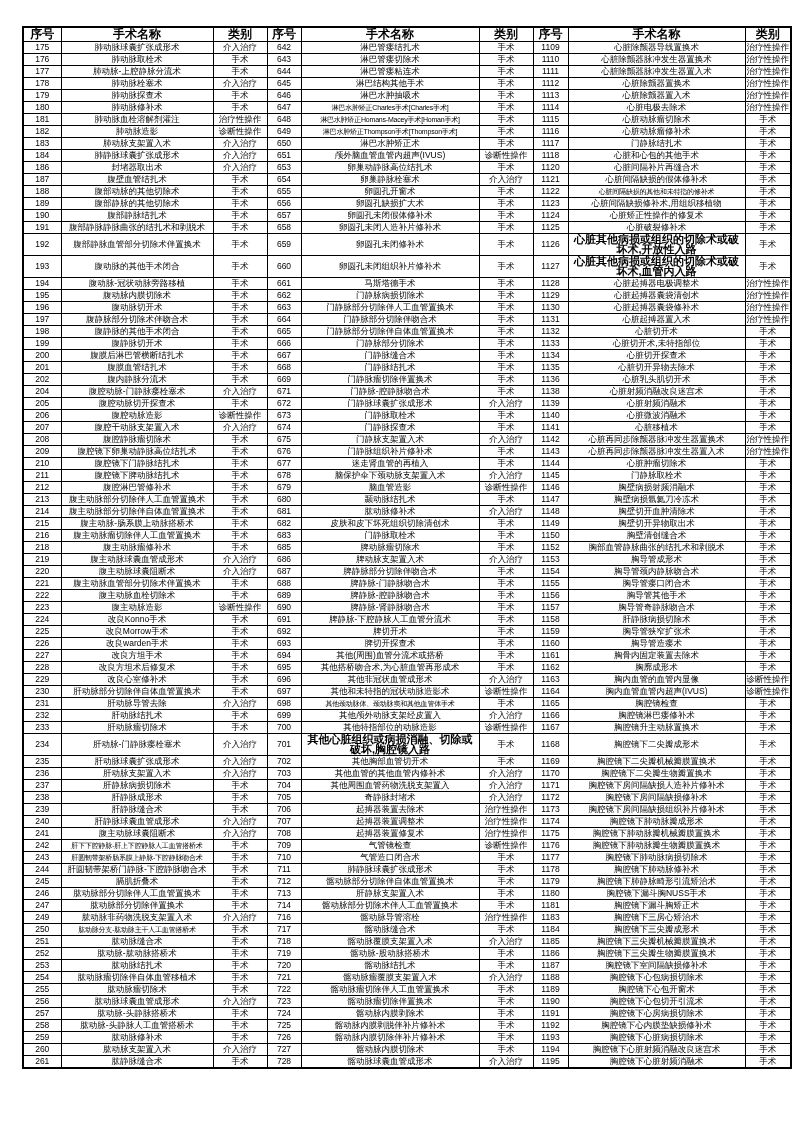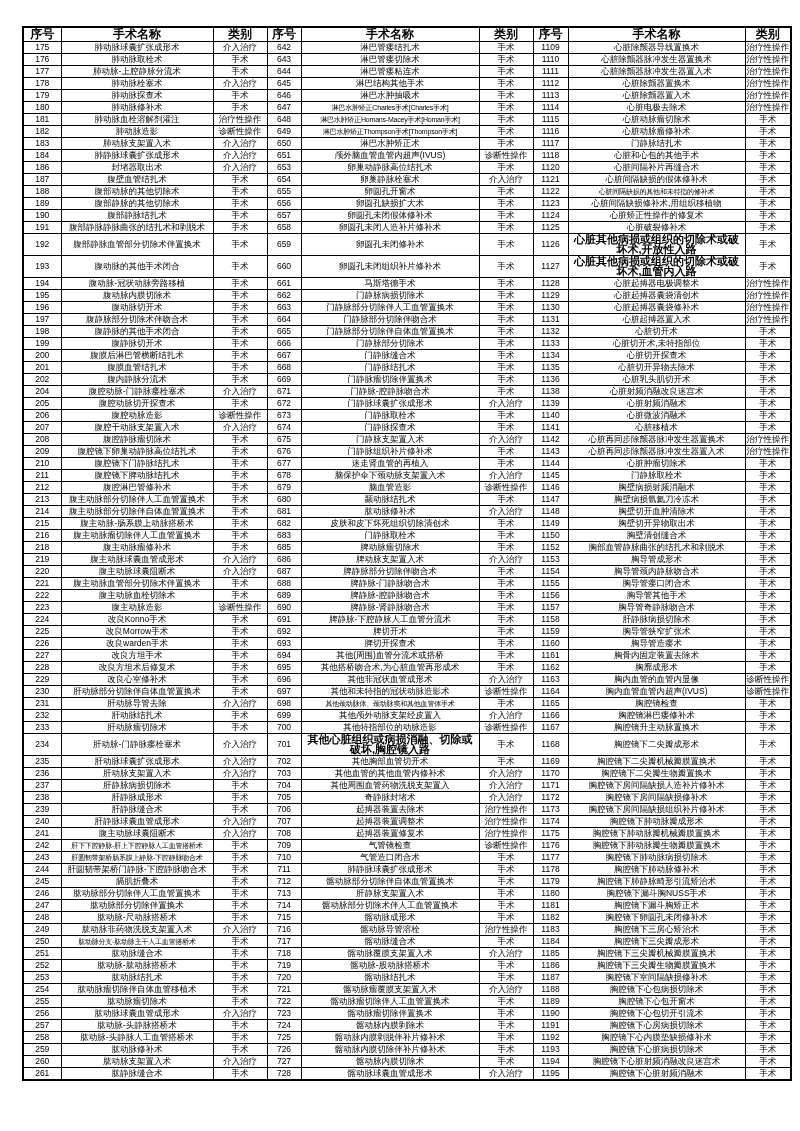--- a/index.html
+++ b/index.html
@@ -809,31 +809,20 @@
           <td class="name">肱动脉部分切除伴置换术</td>
           <td class="cat">手术</td>
           <td class="seq">714</td>
           <td class="name">髂动脉部分切除术伴人工血管置换术</td>
           <td class="cat">手术</td>
           <td class="seq">1181</td>
           <td class="name">胸腔镜下漏斗胸矫正术</td>
           <td class="cat">手术</td>
         </tr>
         <tr>
-          <td class="seq">248</td>
-          <td class="name">肱动脉-尺动脉搭桥术</td>
-          <td class="cat">手术</td>
-          <td class="seq">715</td>
-          <td class="name">髂动脉成形术</td>
-          <td class="cat">手术</td>
-          <td class="seq">1182</td>
-          <td class="name">胸腔镜下卵圆孔未闭修补术</td>
-          <td class="cat">手术</td>
-        </tr>
-        <tr>
           <td class="seq">249</td>
           <td class="name">肱动脉非药物洗脱支架置入术</td>
           <td class="cat">介入治疗</td>
           <td class="seq">716</td>
           <td class="name">髂动脉导管溶栓</td>
           <td class="cat">治疗性操作</td>
           <td class="seq">1183</td>
           <td class="name">胸腔镜下三房心矫治术</td>
           <td class="cat">手术</td>
         </tr>

